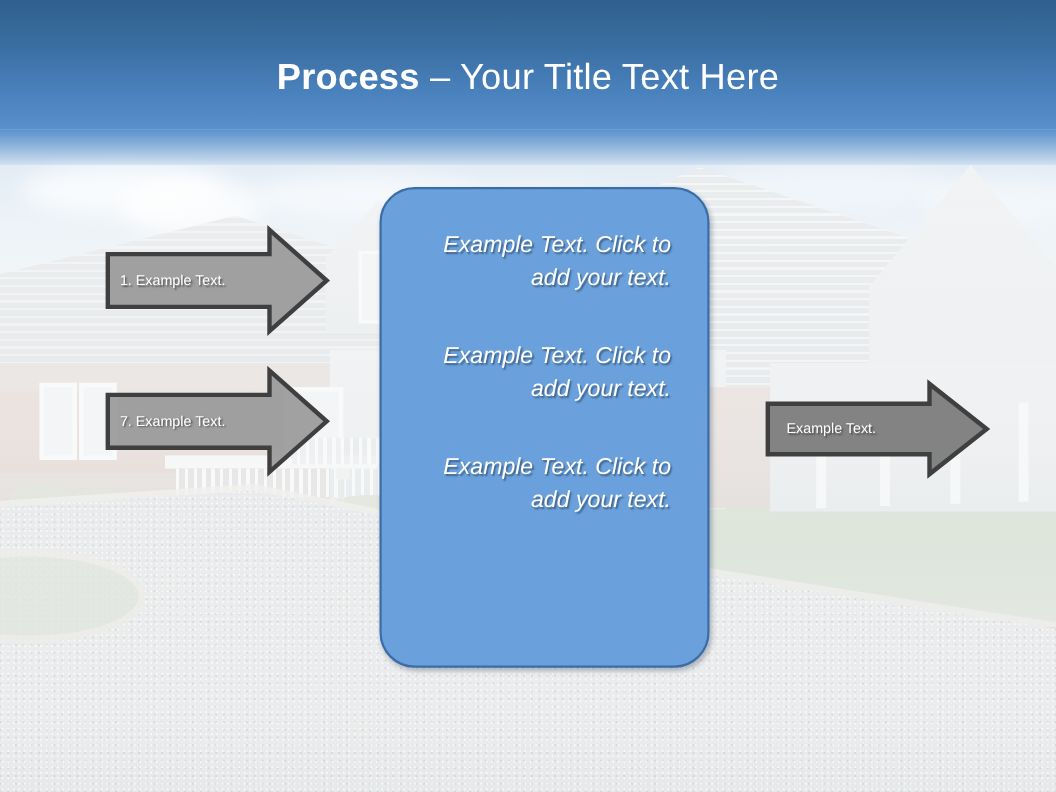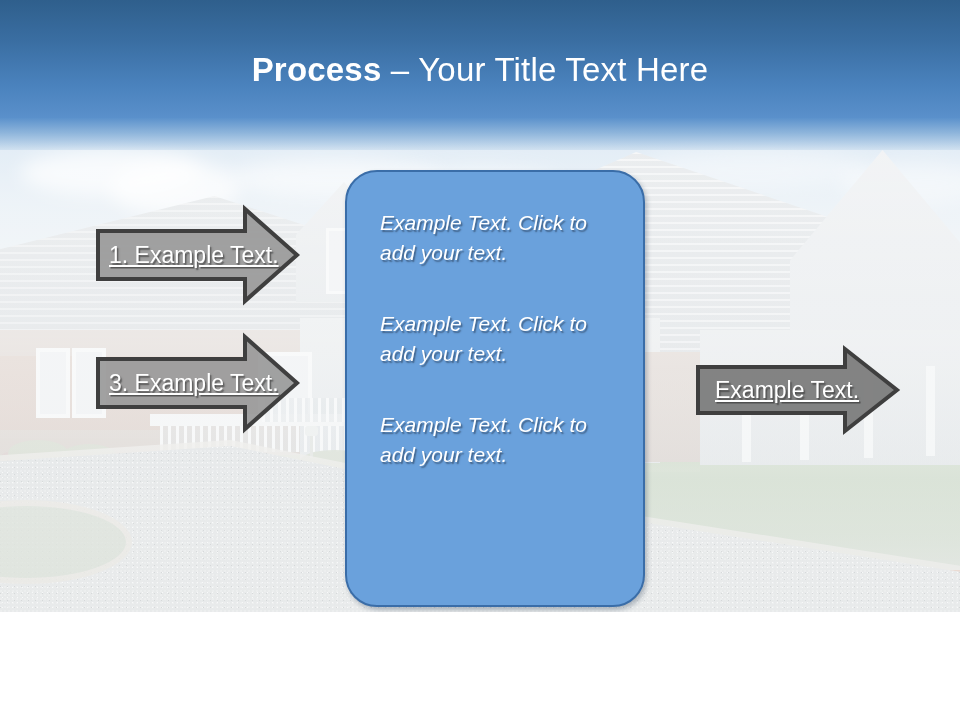--- a/index.html
+++ b/index.html
@@ -7,21 +7,21 @@
     padding: 0;
     background: #ffffff;
   }
   body {
     font-family: "Liberation Sans", sans-serif;
   }
 
   #slide {
     position: relative;
     width: 960px;
-    height: 612px;
+    height: 720px;
     overflow: hidden;
     background: #c2410c;
   }
 
   
   .photo {
     position: absolute;
     inset: 0;
     overflow: hidden;
   }
@@ -307,25 +307,24 @@
   .arrow {
     position: absolute;
     display: flex;
     align-items: center;
   }
   .arrow svg { position: absolute; left: 0; top: 0; overflow: visible; }
   .arrow .arrow-label {
     position: relative;
     z-index: 2;
     color: #ffffff;
-    font-size: 23px;
+    font-size: 13px;
     line-height: 20px;
     white-space: nowrap;
     text-shadow: 1.5px 1.5px 1.5px rgba(60,60,60,.75);
-    text-decoration: underline;
   }
 
   .arrow-left-1 { left: 95px;  top: 205px; width: 205px; height: 100px; }
   .arrow-left-2 { left: 95px;  top: 333px; width: 205px; height: 100px; }
   .arrow-left-3 { left: 95px;  top: 463px; width: 205px; height: 100px; }
   .arrow-left-1 .arrow-label,
   .arrow-left-2 .arrow-label,
   .arrow-left-3 .arrow-label { margin-left: 14px; }
 
   .arrow-right-1 { left: 695px; top: 345px; width: 205px; height: 90px; }
@@ -342,21 +341,21 @@
     box-shadow: 2px 3px 5px rgba(40,60,85,.33);
     box-sizing: border-box;
     display: flex;
     flex-direction: column;
     justify-content: flex-start;
     align-items: center;
     padding-top: 36px;
   }
   .blue-para {
     width: 230px;
-    text-align: left;
+    text-align: right;
     color: #ffffff;
     font-style: italic;
     font-size: 21px;
     line-height: 30px;
     text-shadow: 1.5px 1.5px 1.5px rgba(45,70,100,.7);
     margin-bottom: 41px;
   }
   .blue-para:last-child { margin-bottom: 0; }
 </style>
 </head>
@@ -428,21 +427,21 @@
     <svg width="205" height="100" viewBox="0 0 205 100">
       <polygon points="3,26 150,26 150,4 202,50 150,96 150,74 3,74" fill="#999999" fill-opacity="0.92" stroke="#3f3f3f" stroke-width="4" stroke-linejoin="miter"></polygon>
     </svg>
     <span class="arrow-label">1. Example Text.</span>
   </div>
 
   <div class="arrow arrow-left-2">
     <svg width="205" height="100" viewBox="0 0 205 100">
       <polygon points="3,26 150,26 150,4 202,50 150,96 150,74 3,74" fill="#999999" fill-opacity="0.92" stroke="#3f3f3f" stroke-width="4" stroke-linejoin="miter"></polygon>
     </svg>
-    <span class="arrow-label">3. Example Text.</span>
+    <span class="arrow-label">7. Example Text.</span>
   </div>
 
 
   <div class="blue-box">
     <div class="blue-para">Example Text. Click  to add your text.</div>
     <div class="blue-para">Example Text. Click  to add your text.</div>
     <div class="blue-para">Example Text. Click  to add your text.</div>
   </div>
 
   <div class="arrow arrow-right-1">

